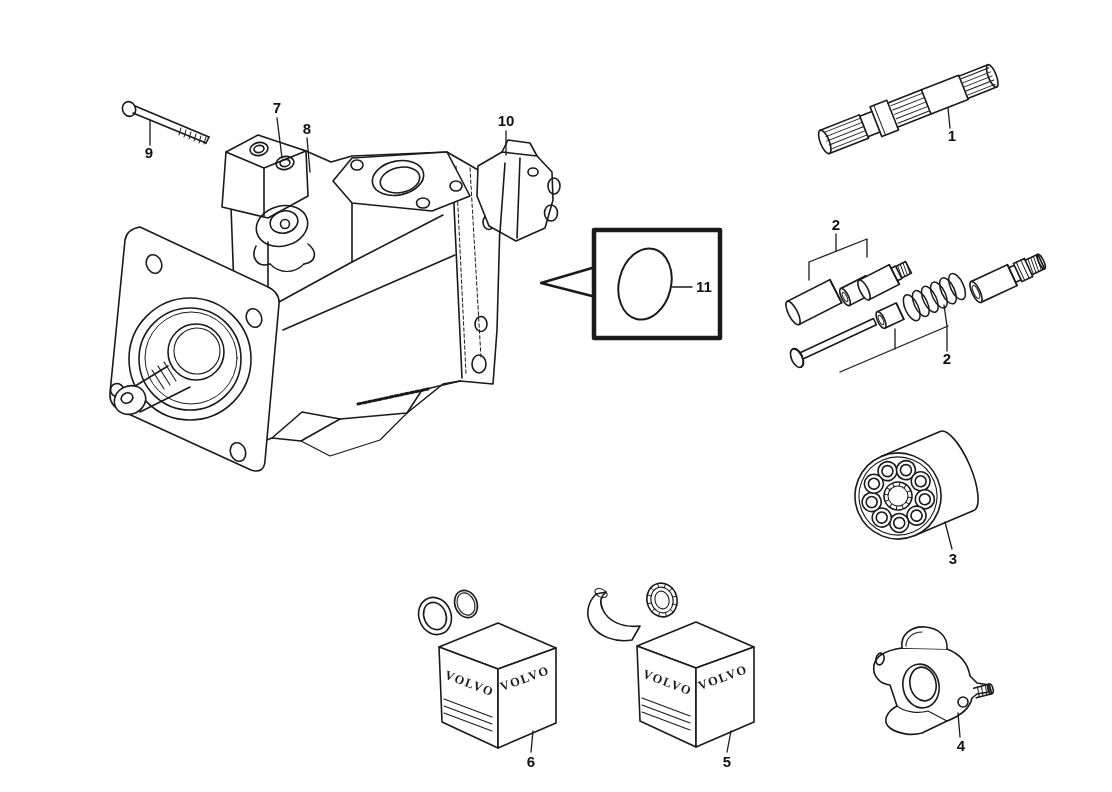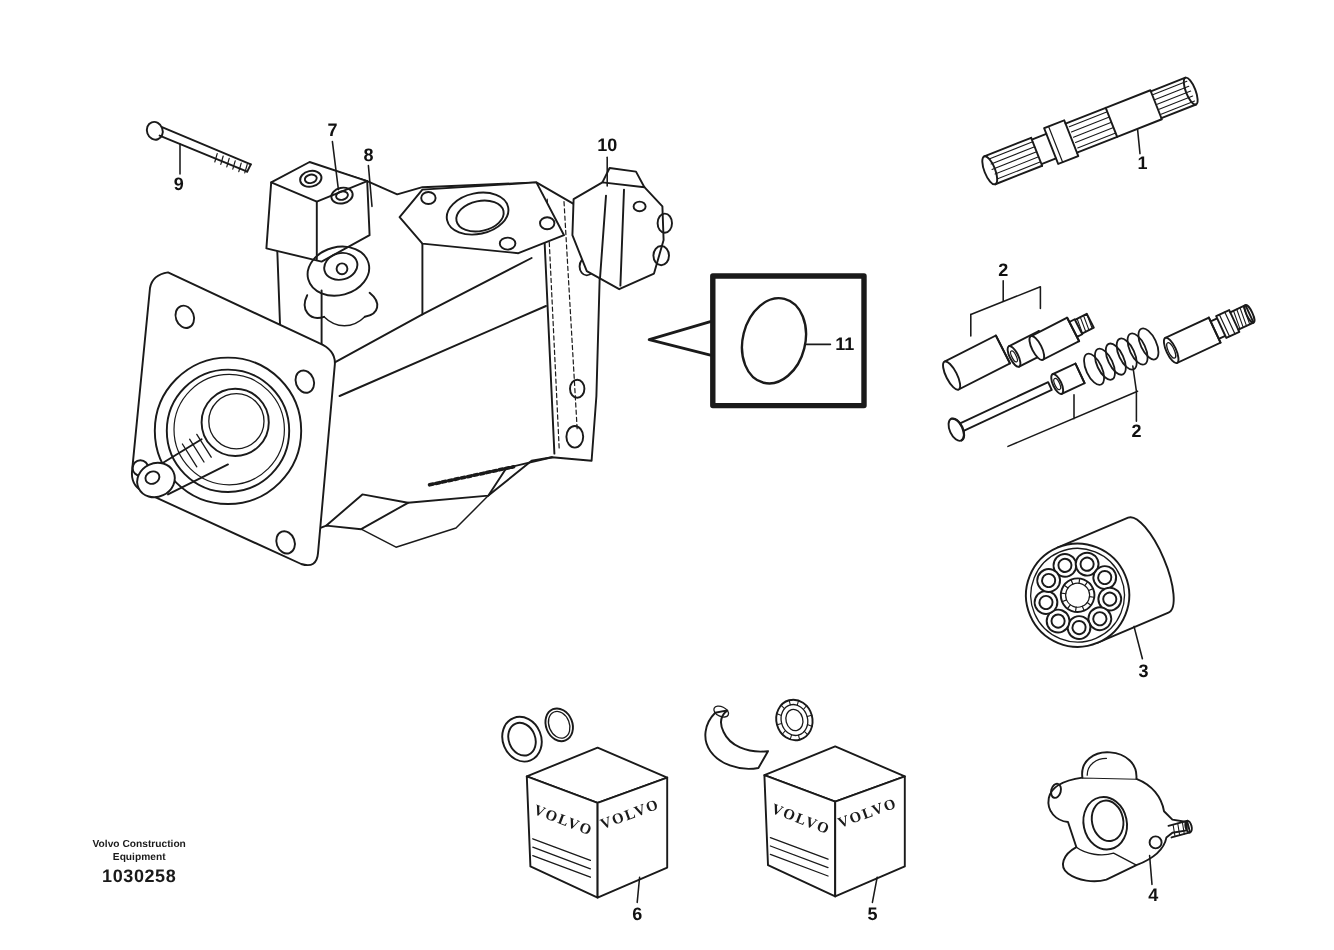--- a/index.html
+++ b/index.html
@@ -332,21 +332,14 @@
   </g>
 
   <g>
     <text class="brand-text" transform="translate(444,678) rotate(21)">VOLVO</text>
     <text class="brand-text" transform="translate(502,691) rotate(-20)">VOLVO</text>
     <text class="brand-text" transform="translate(642,677) rotate(21)">VOLVO</text>
     <text class="brand-text" transform="translate(700,690) rotate(-20)">VOLVO</text>
   </g>
 </svg>
 
-<div class="footer">
-  <div class="footer-company">
-    <span>Volvo Construction</span><br>
-    <span>Equipment</span>
-  </div>
-  <div class="footer-number">1030258</div>
+
 </div>
 
-</div>
-
 </body></html>

